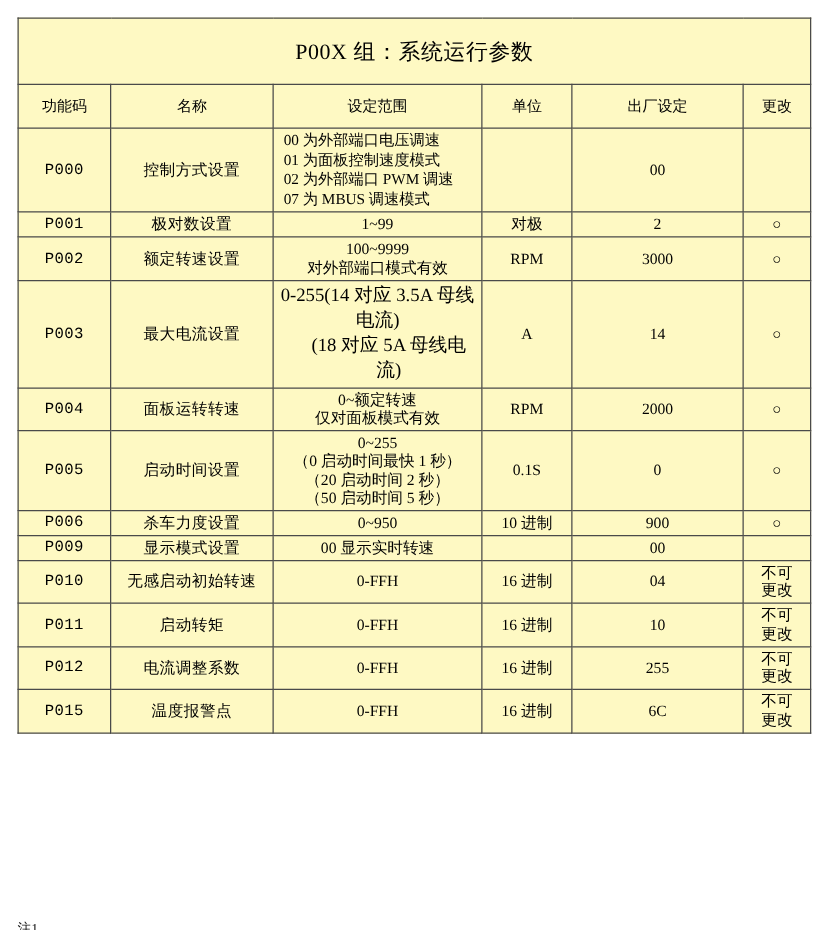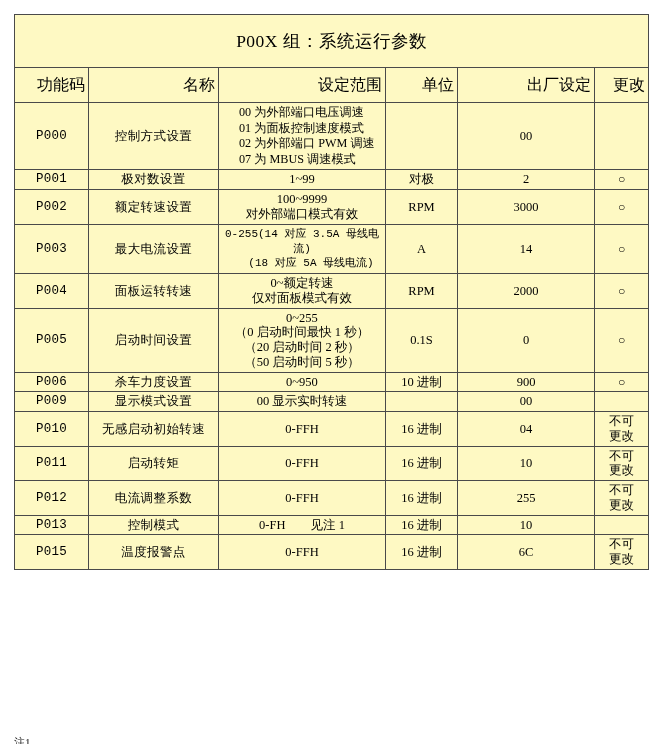--- a/index.html
+++ b/index.html
@@ -51,22 +51,21 @@
 
   tr.title-row td {
     height: 48px;
     font-size: 17.5px;
     letter-spacing: 0.5px;
     font-weight: normal;
   }
 
   tr.head-row td {
     height: 30px;
-    font-size: 16px;
-    text-align: right;
+    font-size: 12px;
   }
 
   tr.data-row td {
     font-size: 12.5px;
   }
 
   td.code-cell {
     font-family: "Liberation Mono", "DejaVu Sans Mono", monospace;
     font-size: 12px;
     letter-spacing: 0.3px;
@@ -76,29 +75,28 @@
     font-size: 13px;
     letter-spacing: 0.4px;
   }
 
   td.range-cell {
     font-size: 12.8px;
   }
 
   td.range-cell.left {
     text-align: left;
-    padding-left: 20px;
+    padding-left: 8px;
     font-size: 12.2px;
     line-height: 1.28;
   }
 
   td.range-cell.tiny {
-    font-size: 11px;
+    font-size: 15px;
     line-height: 1.35;
-    font-family: Liberation Mono, monospace;
   }
 
   td.range-cell.tiny .line2 {
     display: block;
     padding-left: 18px;
   }
 
   td.unit-cell    { font-size: 12.5px; }
   td.factory-cell { font-size: 12.5px; }
   td.change-cell  { font-size: 12.5px; line-height: 1.2; }
@@ -274,28 +272,20 @@
           <td class="unit-cell">16 进制</td>
           <td class="factory-cell">255</td>
           <td class="change-cell">
             <div class="cell-lines">
               <span>不可</span>
               <span>更改</span>
             </div>
           </td>
         </tr>
         <tr class="data-row">
-          <td class="code-cell">P013</td>
-          <td class="name-cell">控制模式</td>
-          <td class="range-cell">0-FH　　见注 1</td>
-          <td class="unit-cell">16 进制</td>
-          <td class="factory-cell">10</td>
-          <td class="change-cell">&nbsp;</td>
-        </tr>
-        <tr class="data-row">
           <td class="code-cell">P015</td>
           <td class="name-cell">温度报警点</td>
           <td class="range-cell">0-FFH</td>
           <td class="unit-cell">16 进制</td>
           <td class="factory-cell">6C</td>
           <td class="change-cell">
             <div class="cell-lines">
               <span>不可</span>
               <span>更改</span>
             </div>

